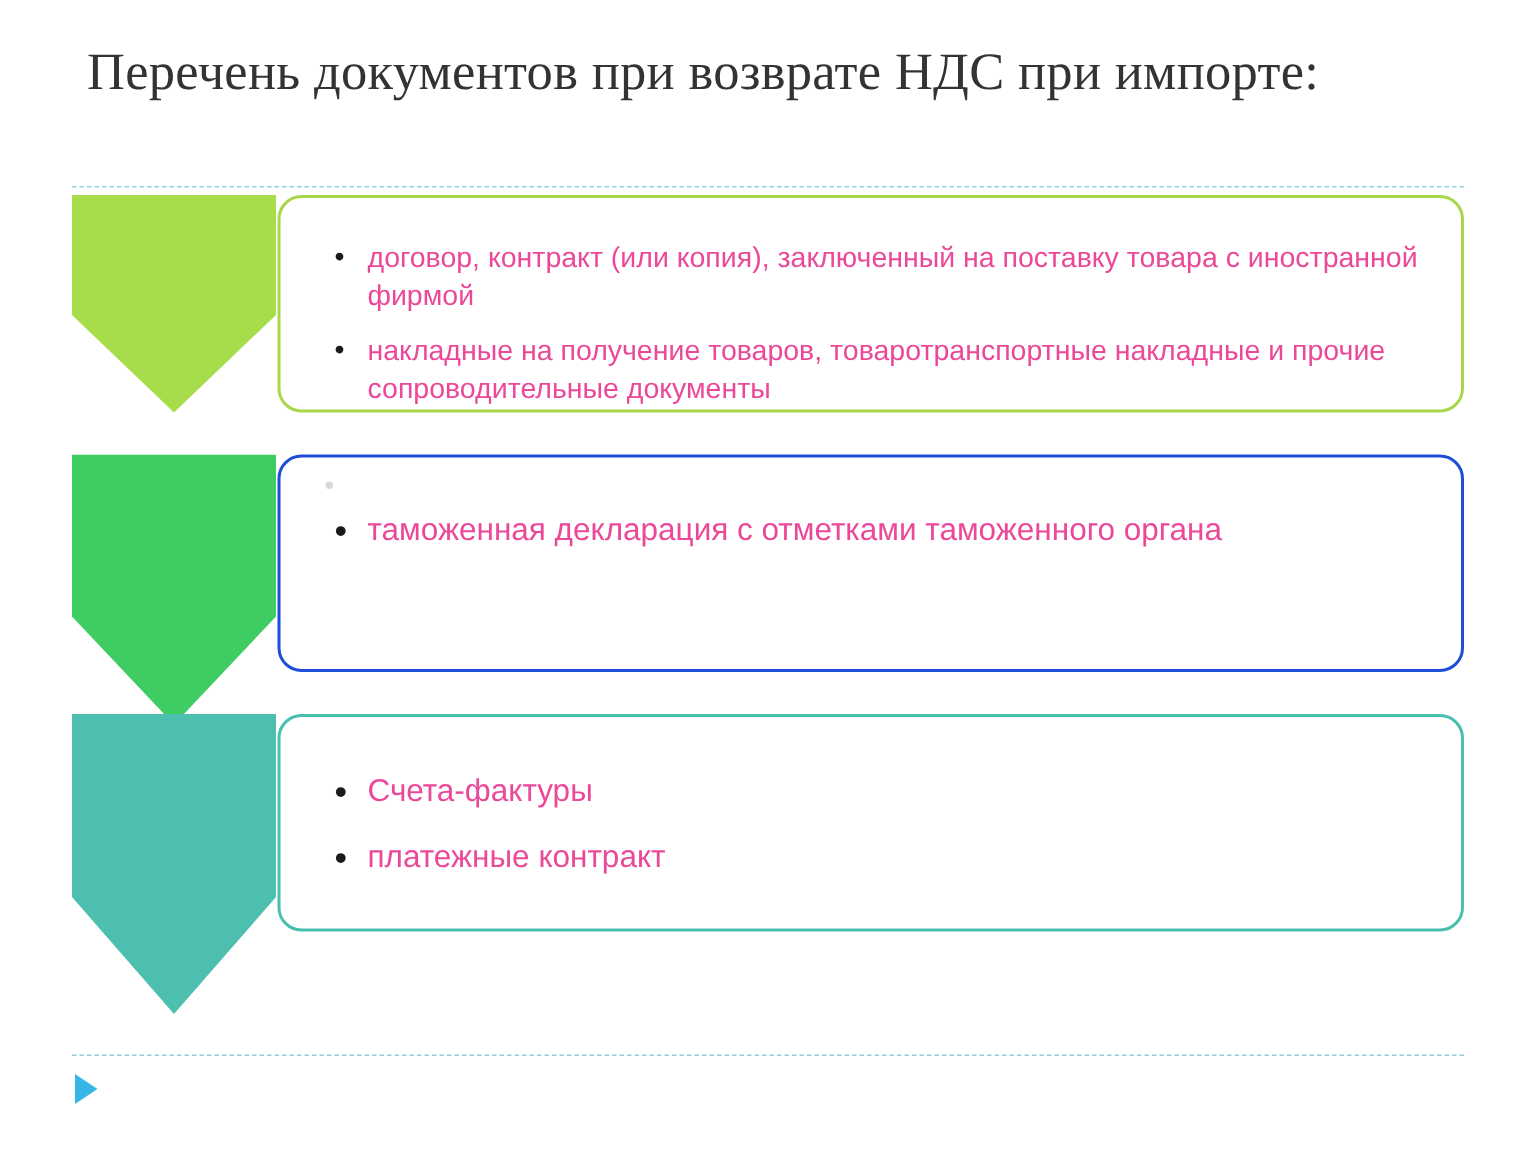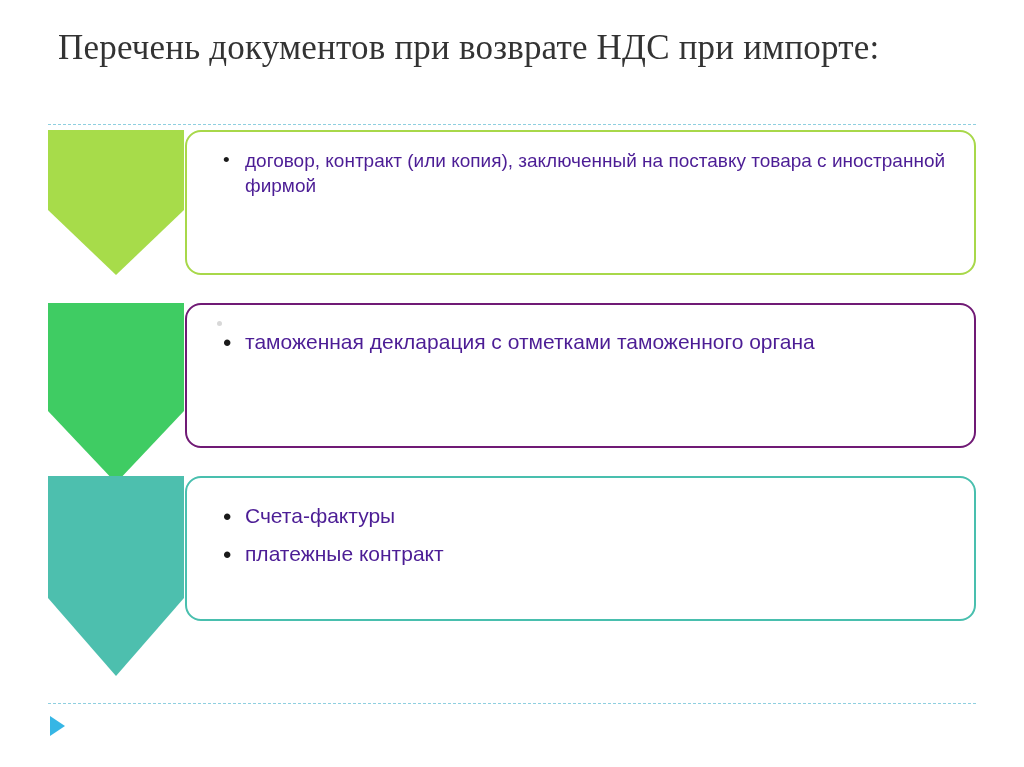--- a/index.html
+++ b/index.html
@@ -73,33 +73,33 @@
     left: 137px;
     top: 0;
     right: 0;
     height: 100%;
     box-sizing: border-box;
     border-radius: 16px;
     background: #ffffff;
     padding: 14px 28px 14px 34px;
   }
   .box-1 { border: 2px solid #a8d84a; }
-  .box-2 { border: 2px solid #701a75; }
+  .box-2 { border: 2px solid #1d4ed8; }
   .box-3 { border: 2px solid #49bfae; }
 
   ul.items {
     list-style: none;
     margin: 0;
     padding: 0;
   }
   ul.items li {
     position: relative;
     padding-left: 24px;
-    margin: 0 0 6px 0;
-    color: #4c1d95;
+    margin: 12px 0 6px 0;
+    color: #ec4899;
   }
   ul.items li:before {
     content: "\2022";
     position: absolute;
     left: 2px;
     top: -1px;
     color: #1a1a1a;
   }
   .size-sm li {
     font-size: 19px;
@@ -154,20 +154,21 @@
 
   <div class="row row-1">
     <div class="chevron">
       <svg class="shape" viewBox="0 0 136 145" preserveAspectRatio="none" xmlns="http://www.w3.org/2000/svg">
         <polygon points="0,0 136,0 136,80 68,145 0,80" fill="#a7dc4a"></polygon>
       </svg>
     </div>
     <div class="box box-1">
       <ul class="items size-sm">
         <li>договор, контракт (или копия), заключенный на поставку товара с иностранной фирмой</li>
+        <li>накладные на получение товаров, товаротранспортные накладные и прочие сопроводительные документы</li>
       </ul>
     </div>
   </div>
 
   <div class="row row-2">
     <div class="chevron">
       <svg class="shape" viewBox="0 0 136 180" preserveAspectRatio="none" xmlns="http://www.w3.org/2000/svg">
         <polygon points="0,0 136,0 136,108 68,180 0,108" fill="#3fcc63"></polygon>
       </svg>
     </div>

